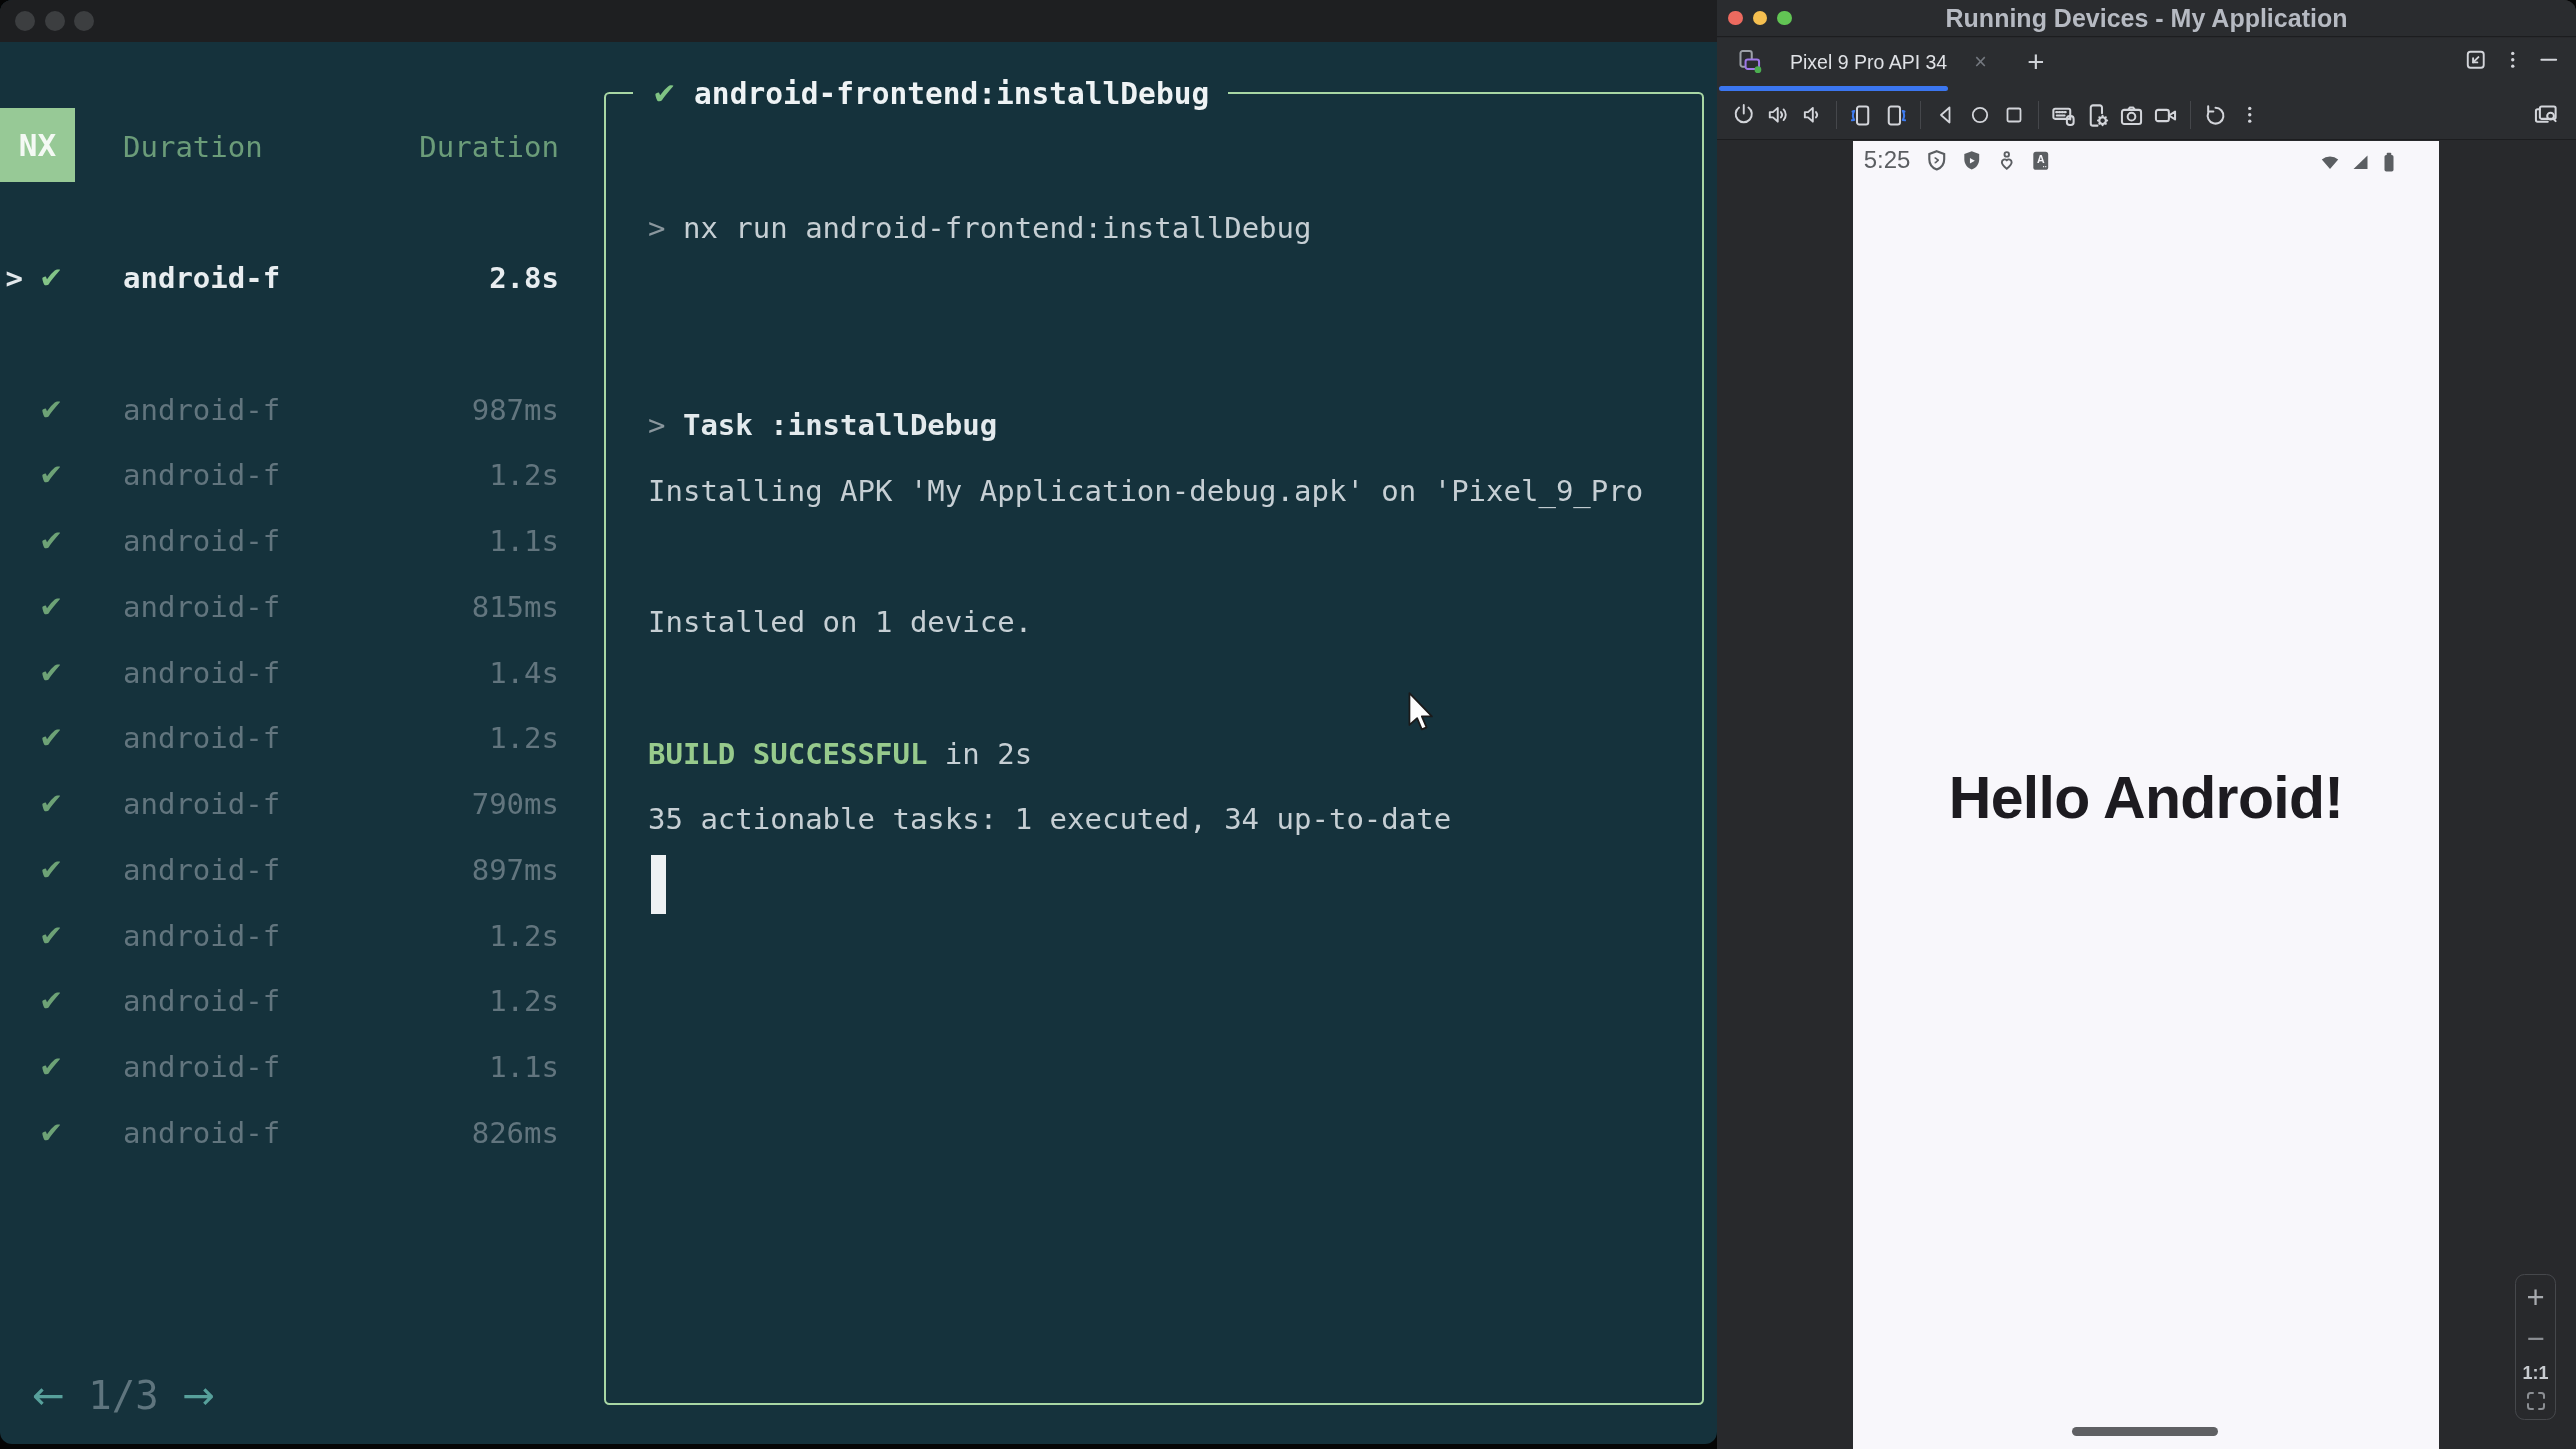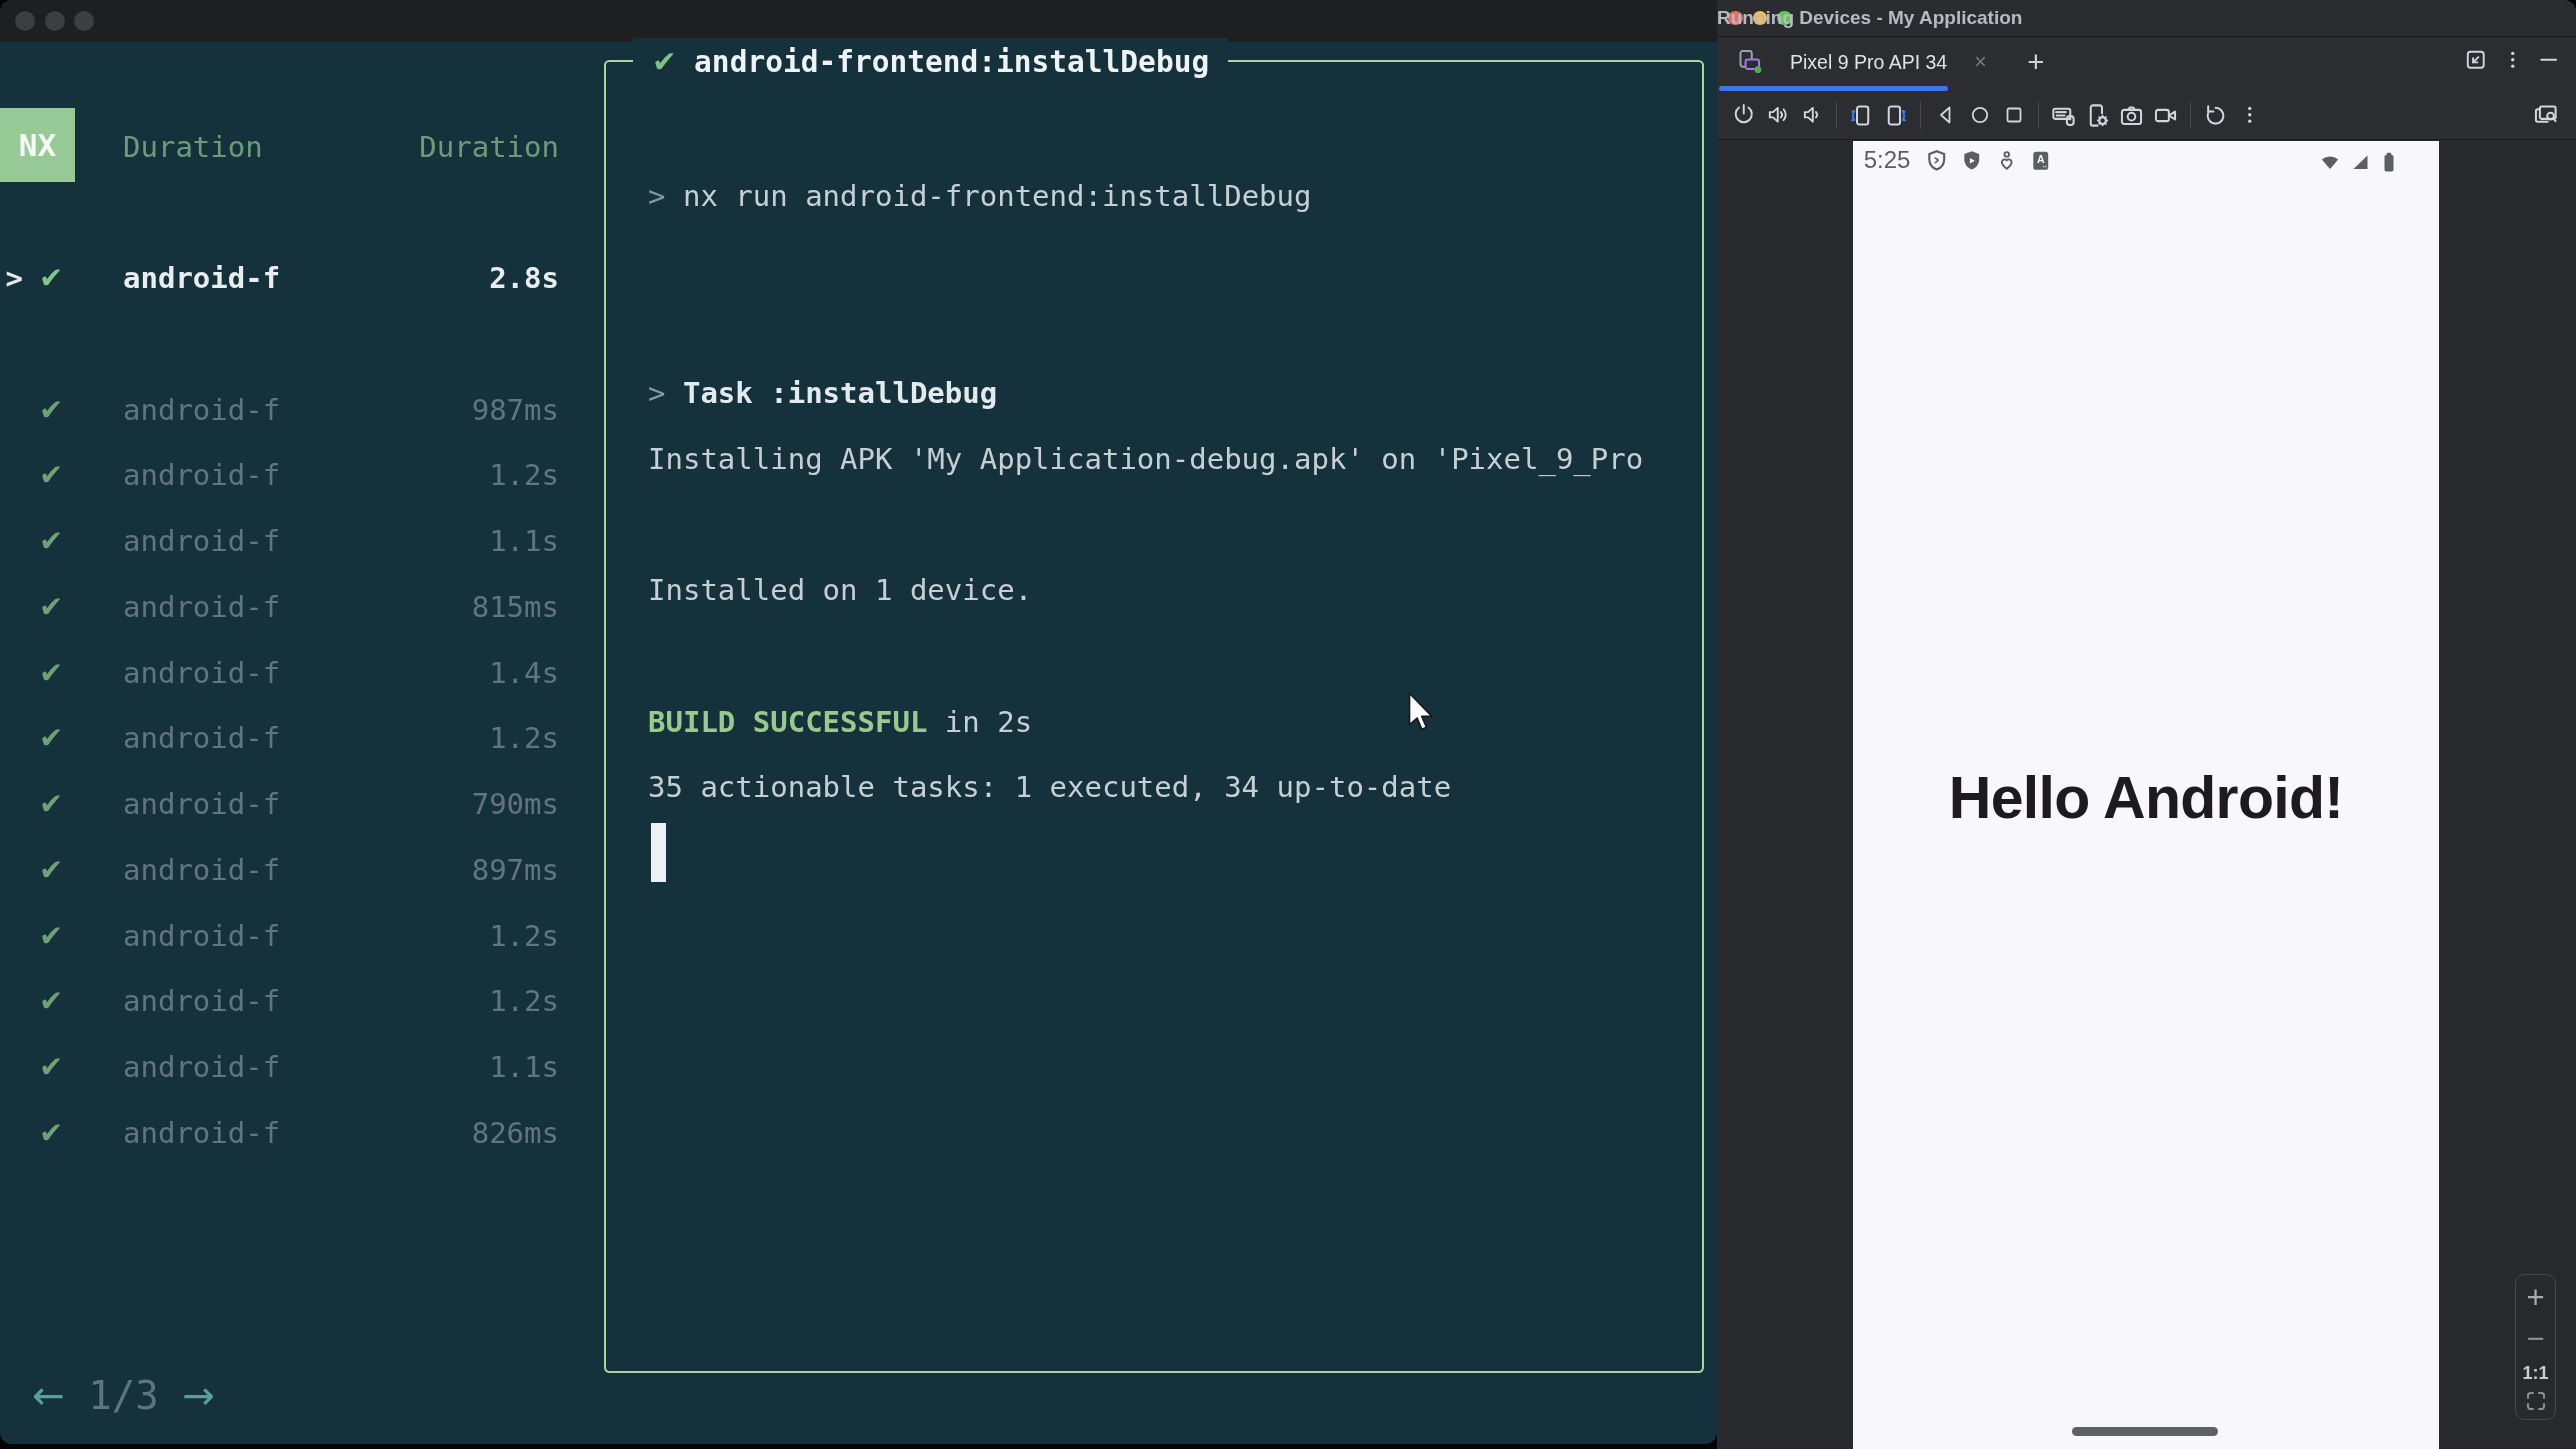--- a/index.html
+++ b/index.html
@@ -23,38 +23,38 @@
   .task-row{position:absolute;left:0;width:577px;height:66px;line-height:66px;font-size:29px;color:#62757e;}
   .task-row .caret{position:absolute;left:5.4px;color:#e3e9ec;}
   .task-row .check{position:absolute;left:39px;color:#6da276;font-family:"DejaVu Sans",sans-serif;}
   .task-row .name{position:absolute;left:123px;}
   .task-row .dur{position:absolute;right:18px;}
   .task-row.selected{color:#e8edf0;font-weight:700;}
   .task-row.selected .check{color:#83c487;}
   .pagination{position:absolute;left:32px;top:1321px;height:66px;line-height:66px;font-size:39px;color:#5f757e;}
   .pagination .arrow{color:#57a09b;font-family:"DejaVu Sans",sans-serif;}
   
-  .out-box{position:absolute;left:604px;top:60px;width:1096px;height:1309px;
+  .out-box{position:absolute;left:604px;top:92px;width:1096px;height:1309px;
            border:2.7px solid #a8d7a4;border-radius:5.4px;}
   .out-title{position:absolute;top:-24px;left:27px;background:#15323c;padding:0 19px;height:48px;line-height:48px;
              font-size:29.5px;font-weight:700;color:#eef3f5;white-space:nowrap;}
   .out-title .check{color:#7fc383;font-family:"DejaVu Sans",sans-serif;margin-right:17.4px;font-weight:400;}
   .out-line{position:absolute;left:42px;height:66px;line-height:66px;font-size:29px;white-space:pre;color:#c6cfd4;}
   .out-line .dim{color:#8a979e;}
   .out-line .b{font-weight:700;color:#e3eaed;}
   .out-line .gb{font-weight:700;color:#97ca8c;}
   .out-cursor{position:absolute;left:45px;top:761px;width:14.8px;height:59px;background:#edf1f3;}
   
   .studio{position:absolute;left:1717px;top:0;width:859px;height:1449px;background:#28292c;
           border-radius:0 12px 0 0;overflow:hidden;}
   .st-titlebar{position:absolute;left:0;top:0;width:100%;height:36px;background:#2a2c2f;border-bottom:1.3px solid #1c1d1f;}
   .st-dots{position:absolute;left:11.4px;top:10.7px;display:flex;gap:9.4px;}
   .st-dot{width:14.8px;height:14.8px;border-radius:50%;}
-  .st-title{position:absolute;left:0;top:0;width:100%;height:36px;line-height:36px;text-align:left;
-            font-size:19px;font-weight:700;color:#b6bac2;}
+  .st-title{position:absolute;left:0;top:0;width:100%;height:36px;line-height:36px;text-align:center;
+            font-size:25px;font-weight:700;color:#b6bac2;}
   .st-tabbar{position:absolute;left:0;top:38px;width:100%;height:53px;background:#2b2d30;}
   .tab{position:absolute;left:19px;top:0;height:48px;display:flex;align-items:center;gap:27px;}
   .tab-label{font-size:19.5px;color:#e0e2e6;white-space:nowrap;}
   .tab-close{font-size:21.5px;color:#74787f;}
   .tab-new{font-size:29.5px;font-weight:300;color:#cfd2d7;margin-left:13.4px;}
   .tab-underline{position:absolute;left:2px;top:48px;width:229px;height:5.4px;border-radius:2.7px;background:#3b76f0;}
   .tabbar-right{position:absolute;right:14.8px;top:9.4px;display:flex;align-items:center;gap:10.7px;}
   .st-toolbar{position:absolute;left:0;top:91px;width:100%;height:49px;background:#2b2d30;
               border-bottom:1.3px solid #1c1d1f;display:flex;align-items:center;padding-left:9.4px;box-sizing:border-box;}
   .tb-icon{width:34px;height:34px;display:flex;align-items:center;justify-content:center;}

